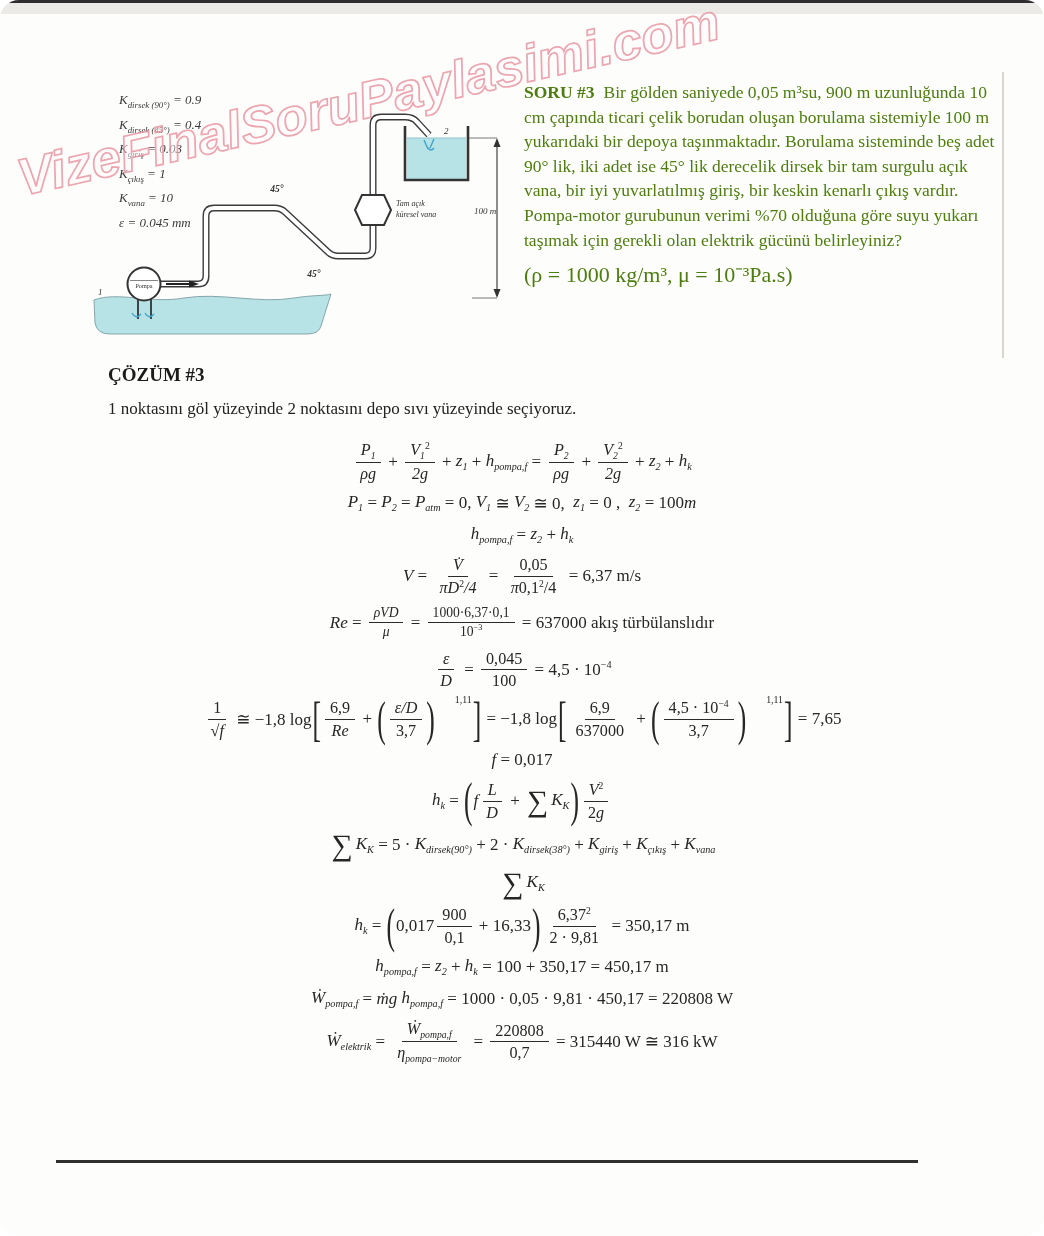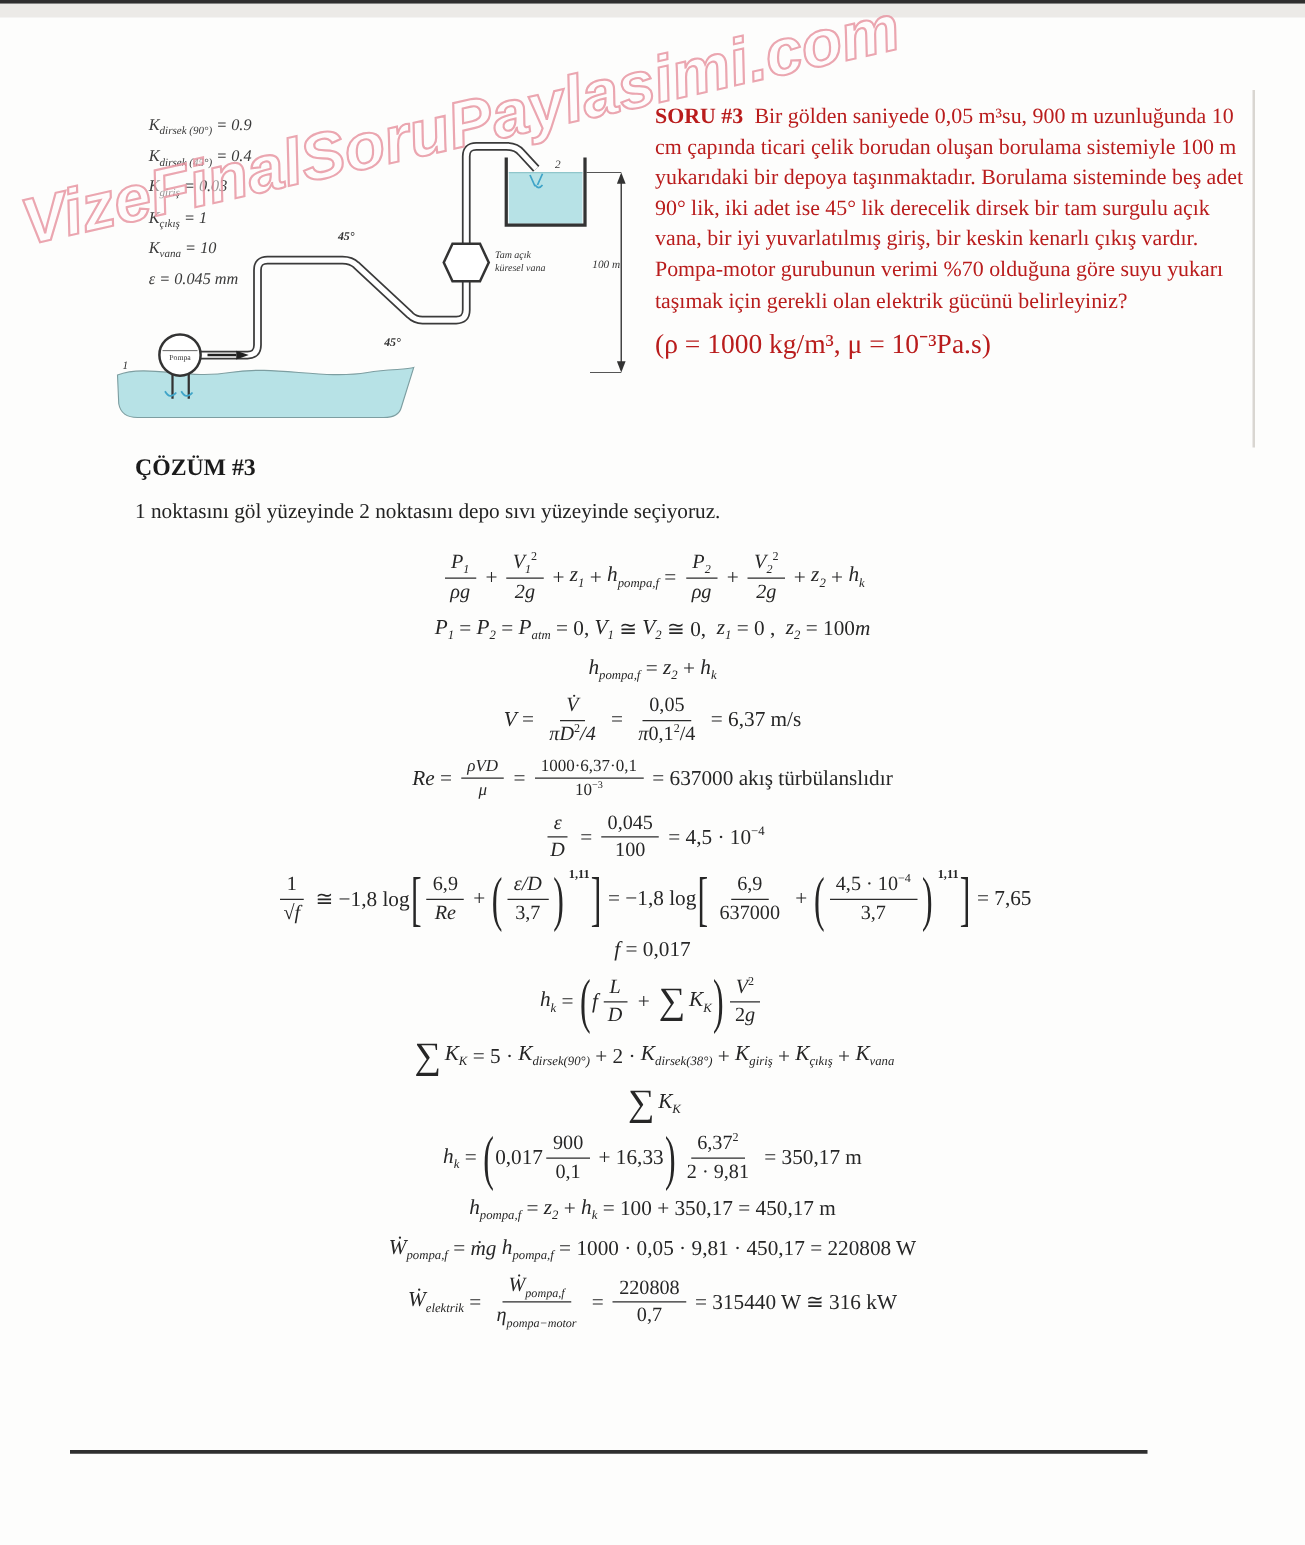--- a/index.html
+++ b/index.html
@@ -1,35 +1,35 @@
 <!DOCTYPE html>
 <html><head>
 <meta charset="utf-8">
 <style>
   html,body{margin:0;padding:0;background:#ffffff;}
   .page{position:relative;width:1044px;height:1236px;background:#fdfdfc;overflow:hidden;
-        font-family:"Liberation Serif",serif;color:#222;}
+        font-family:"Liberation Serif",serif;color:#222;border-radius:19px;}
   .top-dark{position:absolute;left:0;top:0;width:1044px;height:3px;background:#2e2e2e;}
   .top-strip{position:absolute;left:0;top:3px;width:1044px;height:11px;background:#eceae7;}
 
   
   .wm-svg{position:absolute;left:0;top:0;pointer-events:none;}
 
   
   .kvals{position:absolute;left:119px;top:90px;font-style:italic;font-size:13px;
          line-height:20px;color:#3a3a3a;}
   .kvals sub{font-size:68%;font-style:italic;}
 
   
   .diagram{position:absolute;left:88px;top:76px;}
   .diagram text{font-family:"Liberation Serif",serif;fill:#333;}
 
   
   .question{position:absolute;left:524px;top:80px;width:480px;font-size:17.5px;
-            line-height:24.6px;color:#b91c1c;}
+            line-height:24.6px;color:#4d7c0f;}
   .qtitle{font-weight:bold;margin-right:9px;}
   .qgiven{margin-top:11px;font-size:22px;}
   .edge-line{position:absolute;left:1002px;top:72px;width:2px;height:286px;background:#d9d6d1;}
 
   
   .sol-head{position:absolute;left:108px;top:364px;font-size:19px;font-weight:bold;color:#1b1b1b;}
   .sol-intro{position:absolute;left:108px;top:399px;font-size:17px;color:#222;}
 
   .equations{position:absolute;left:100px;top:440px;width:844px;display:flex;
              flex-direction:column;align-items:stretch;}
@@ -42,21 +42,21 @@
   .eq sup{font-size:60%;line-height:1;}
   .frac{display:inline-flex;flex-direction:column;align-items:center;margin:0 3px;
         line-height:1.2;font-size:95%;}
   .frac.sm{font-size:80%;}
   .fn{display:inline-flex;align-items:center;justify-content:center;padding:0 5px 1px 5px;
       border-bottom:1.3px solid #2b2b2b;}
   .fd{display:inline-flex;justify-content:center;padding:1px 5px 0 5px;}
   .grp{display:inline-flex;align-items:center;}
   .gd{display:inline-block;font-size:135%;line-height:1;}
   .gd.big{font-size:150%;transform:scaleY(1.9);margin:0 1px;}
-  .gsup{font-size:58%;align-self:flex-start;margin-top:-4px;margin-left:3px;font-weight:bold;}
+  .gsup{font-size:58%;align-self:flex-start;margin-top:-4px;margin-left:19px;}
   .sum{font-size:175%;line-height:1;margin:0 3px;}
 
   .bottom-rule{position:absolute;left:56px;top:1160px;width:862px;height:2.6px;background:#2f2f2f;}
 </style>
 </head>
 <body>
 
 <div class="page">
   <div class="top-dark"></div>
   <div class="top-strip"></div>

